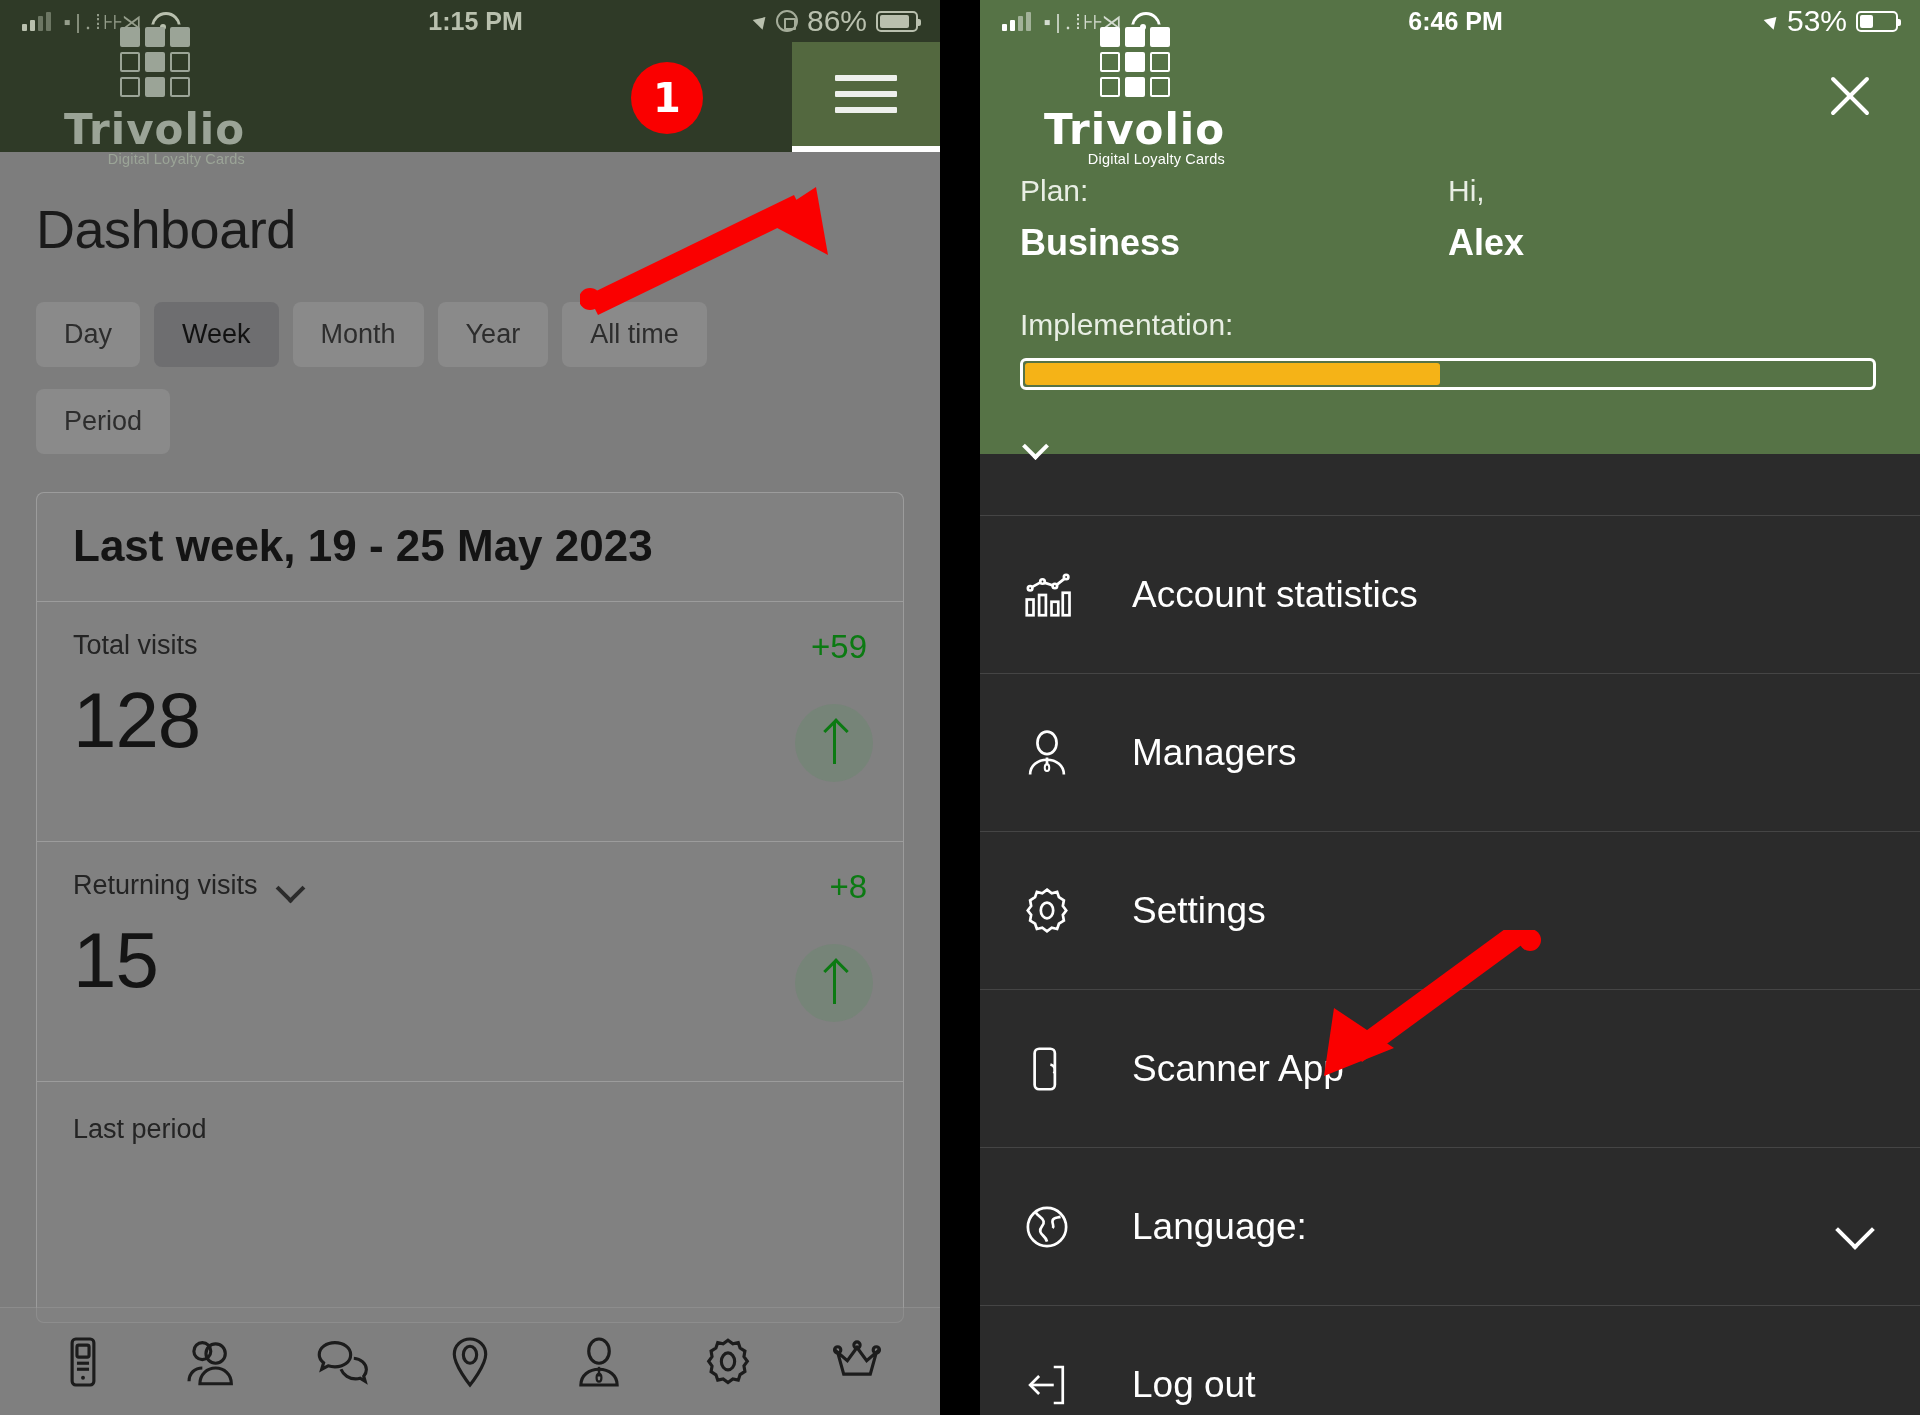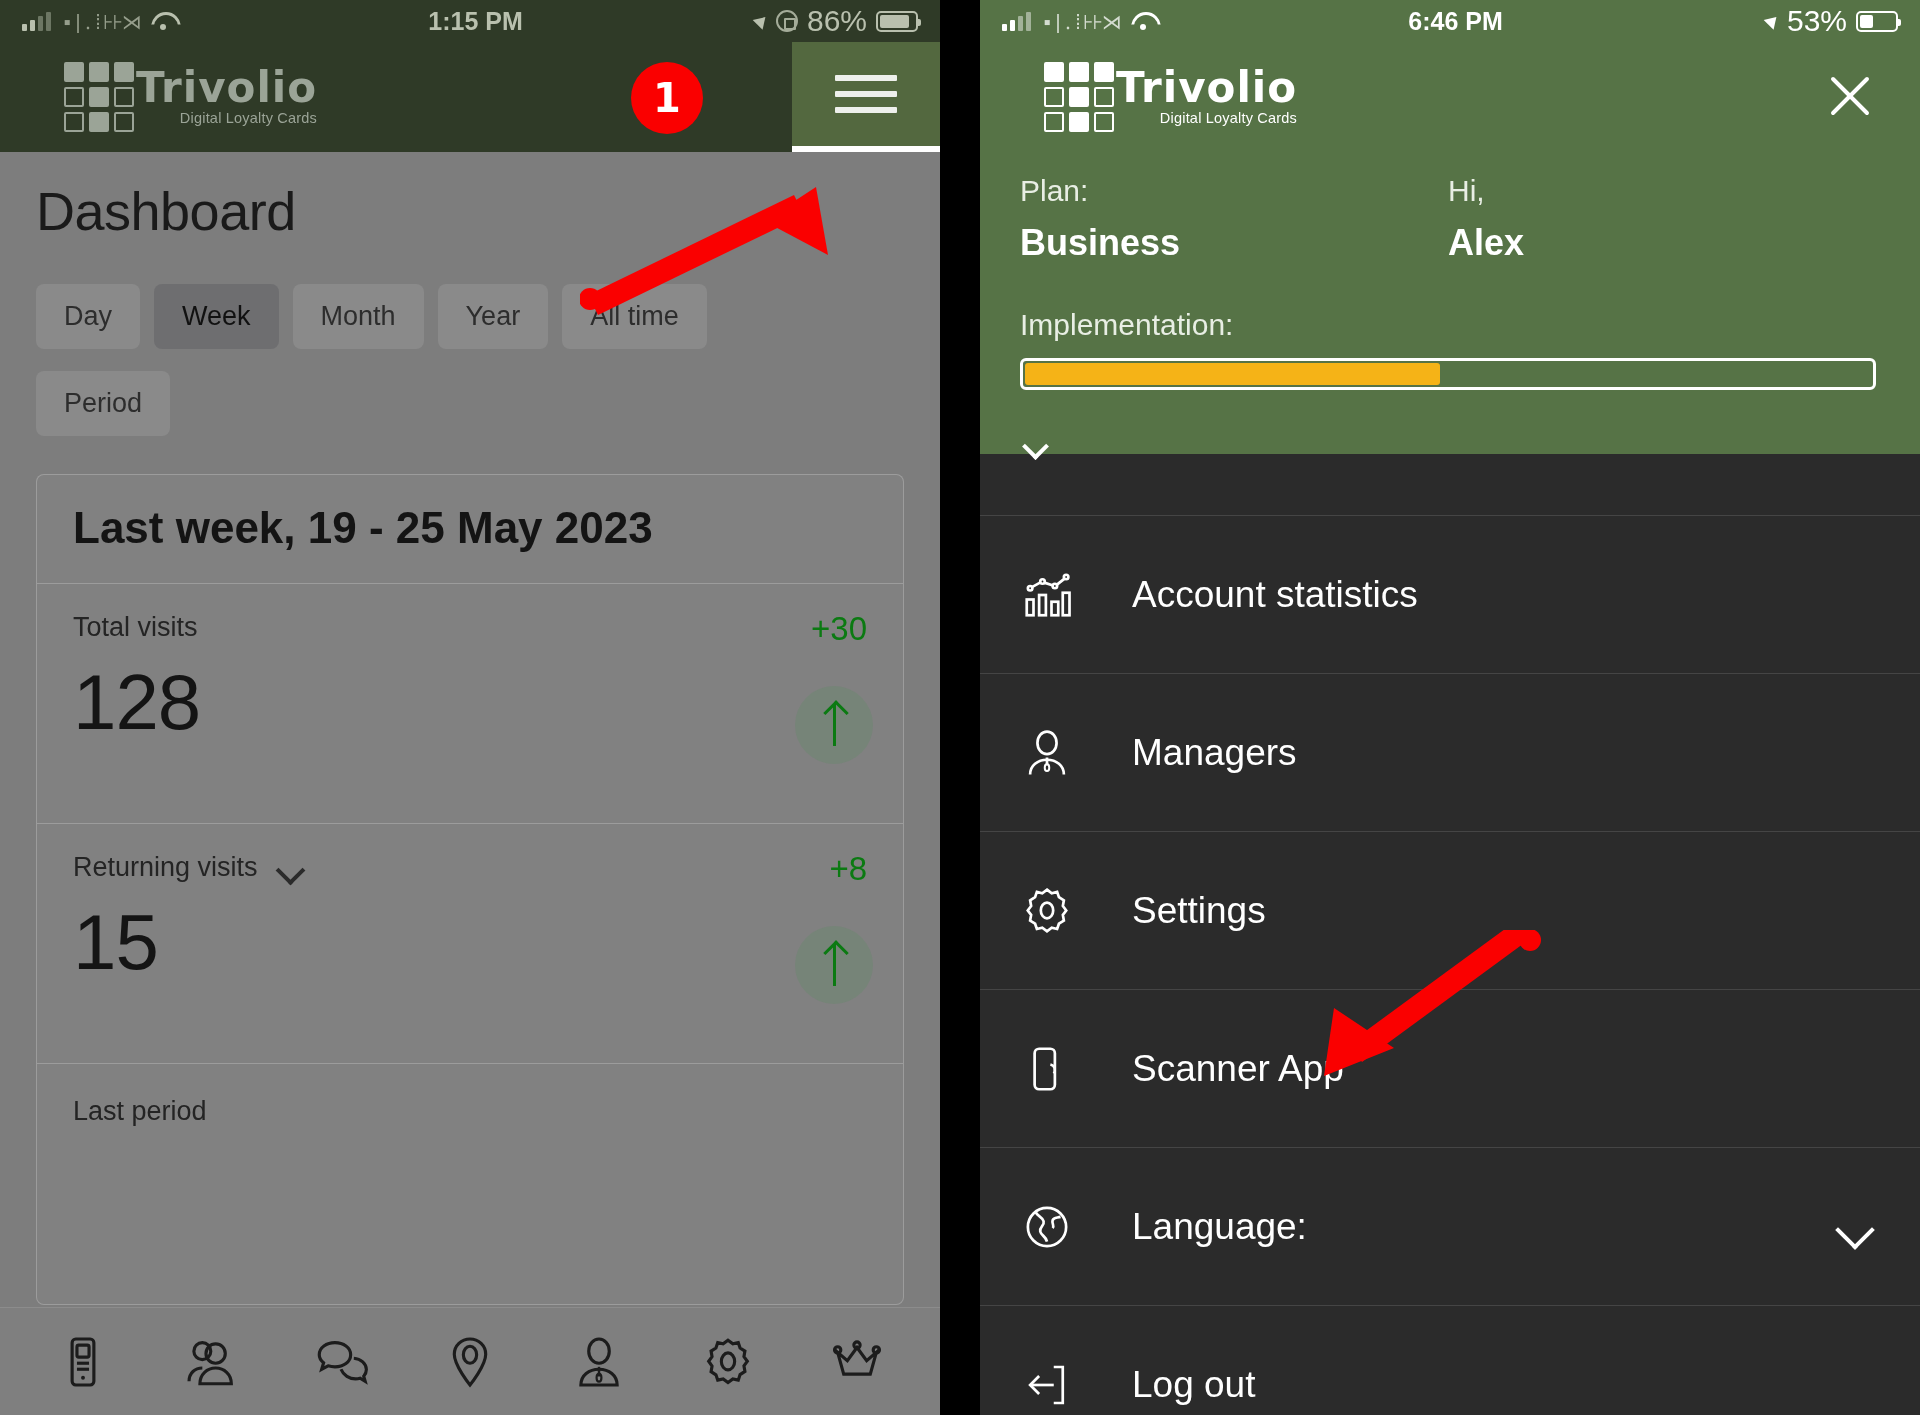--- a/index.html
+++ b/index.html
@@ -57,42 +57,42 @@
 
   .batt { width: 42px; height: 21px; border: 2.5px solid currentColor; border-radius: 5px; position: relative; padding: 2px;}
   .batt::after{content:"";position:absolute;right:-5px;top:6px;width:3px;height:7px;background:currentColor;border-radius:0 2px 2px 0;}
   .batt i{display:block;height:100%;background:currentColor;border-radius:2px;}
 
   .appbar-left {
     height: 110px; background: #2f3a27;
     display: flex; align-items: center; padding: 0 0 0 64px;
     position: relative;
   }
-  .logo { display: flex; align-items: center; gap: 2px; }
+  .logo { display: flex; align-items: center; gap: 13px; flex-direction: column; }
   .logo-grid { display: grid; grid-template-columns: repeat(3, 20px); grid-template-rows: repeat(3, 20px); gap: 5px; }
   .logo-grid span { border: 2px solid #9ba497; border-radius: 2px; }
   .logo-grid span.fill { background: #9ba497; border-color: #9ba497; }
   .logo-right .logo-word { font-size: 42px; font-weight: 700; letter-spacing: 1px; line-height: .95; color: #9ba497; font-family: "DejaVu Sans", sans-serif; }
   .logo-right .logo-tag { font-size: 14.5px; color: #9ba497; letter-spacing: .2px; text-align: right; margin-top: 2px;}
 
   .logo.white .logo-grid span { border-color: #ffffff; }
   .logo.white .logo-grid span.fill { background: #ffffff; border-color: #fff; }
   .logo.white .logo-word, .logo.white .logo-tag { color: #ffffff; }
 
   .hamburger-btn {
     position: absolute; right: 0; top: 0;
     width: 148px; height: 110px;
     background: #53683f;
     display: flex; flex-direction: column; align-items: center; justify-content: center; gap: 10px;
     border-bottom: 6px solid #fff;
   }
   .hamburger-btn i { display: block; width: 62px; height: 6px; background: #eef0ec; border-radius: 1px; }
 
   .content-left { padding: 0 36px; position: relative; }
-  .page-title { font-size: 54px; font-weight: 400; color: #1a1a1a; margin: 28px 0 42px 0; letter-spacing: -.5px;}
+  .page-title { font-size: 54px; font-weight: 400; color: #1a1a1a; margin: 46px 0 42px 0; letter-spacing: -.5px;}
 
   .chips { display: flex; gap: 14px; flex-wrap: wrap; }
   .chip {
     background: rgba(255,255,255,.10);
     color: #2d2d2d; font-size: 27px;
     padding: 17px 28px; border-radius: 8px;
   }
   .chip.active { background: rgba(60,60,70,.22); color: #111; }
   .chip.period { margin-top: 22px; }
 
@@ -249,21 +249,21 @@
       <div class="chip period" style="display:inline-block">Period</div>
 
       <div class="card">
         <div class="card-head">Last week, 19 - 25 May 2023</div>
 
         <div class="stat-row">
           <div class="stat-label">
             <span>Total visits</span>
           </div>
           <div class="stat-value">128</div>
-          <div class="delta">+30</div>
+          <div class="delta">+59</div>
           <div class="delta-circle">
             <span class="arr-up"></span>
           </div>
         </div>
 
         <div class="stat-row">
           <div class="stat-label">
             <span>Returning visits</span>
             <span class="chev-sm"></span>
           </div>

